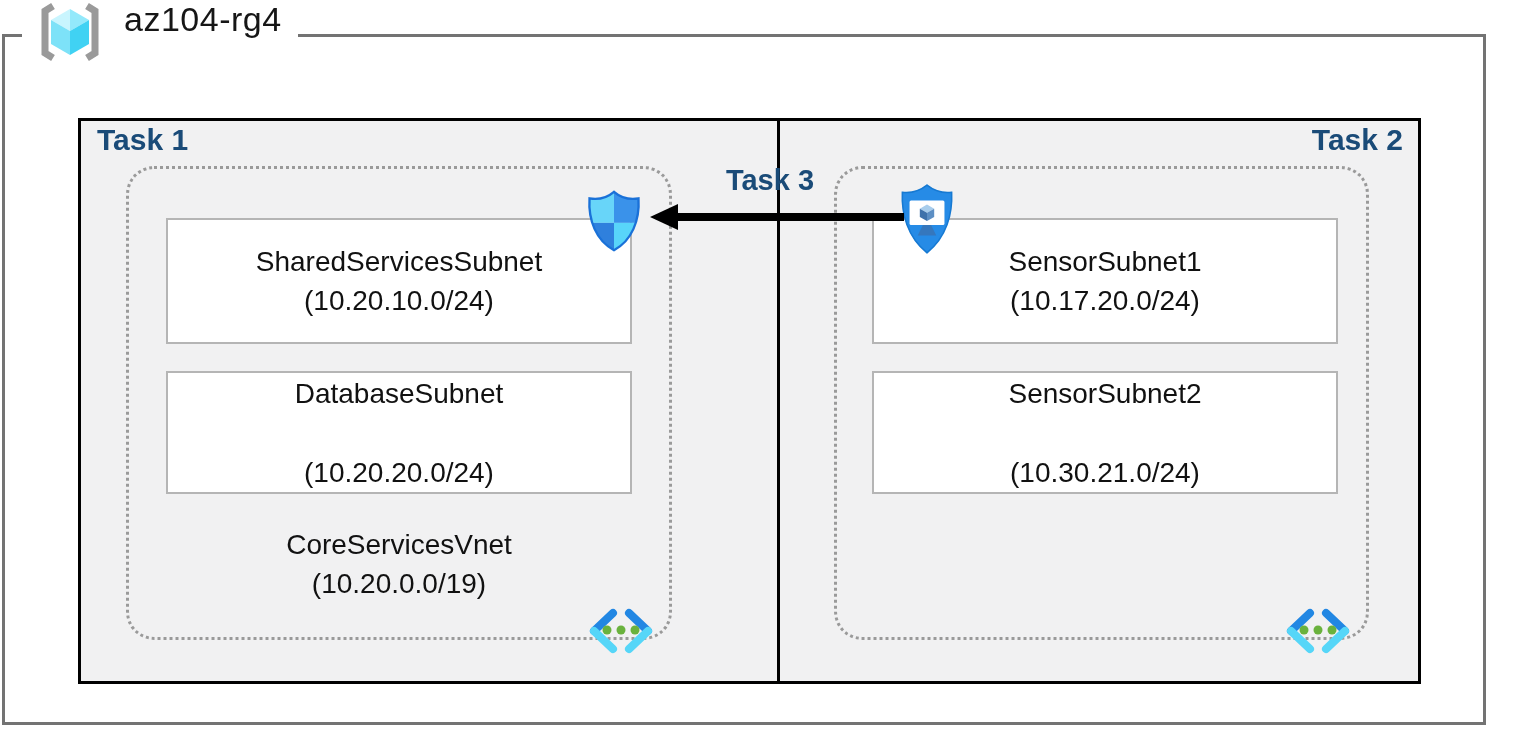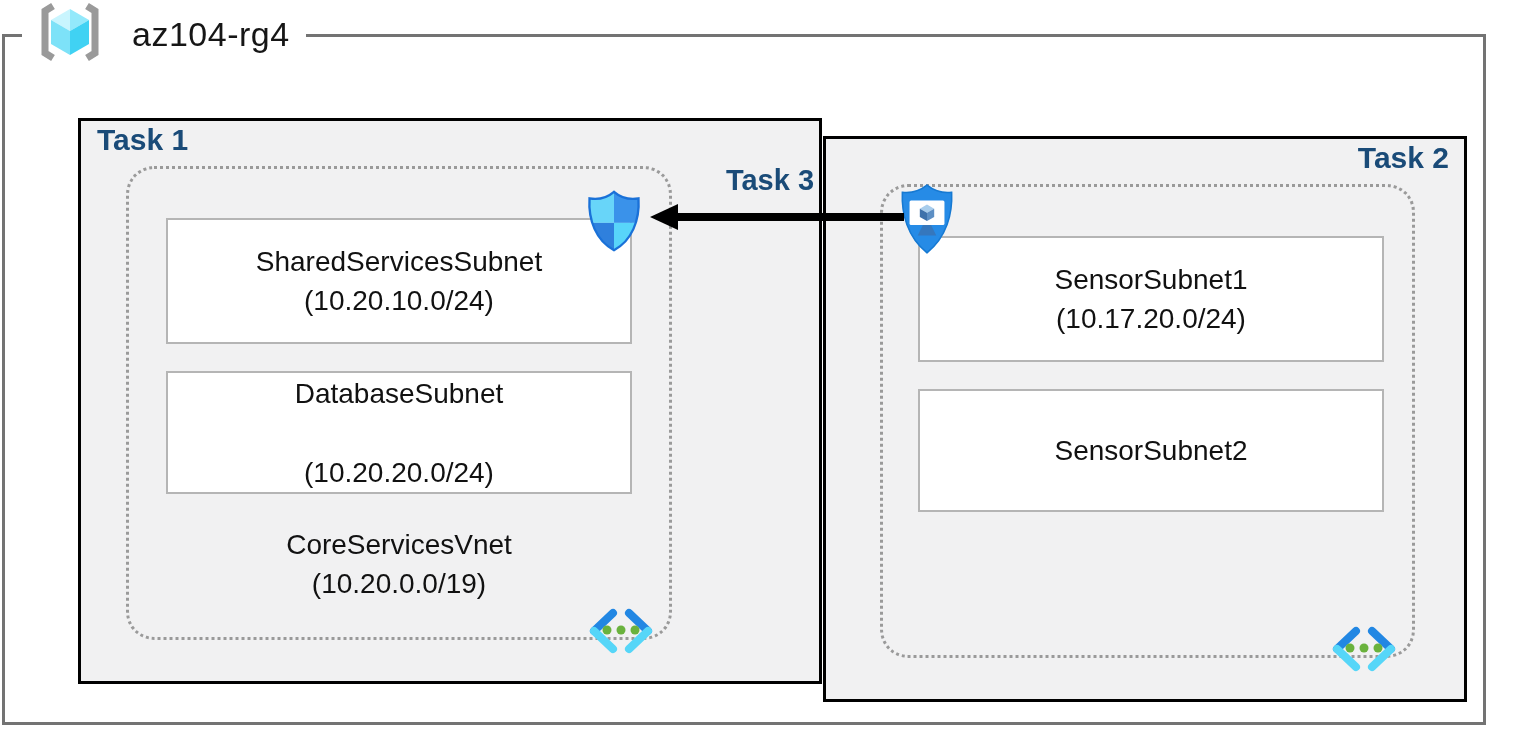--- a/index.html
+++ b/index.html
@@ -19,42 +19,42 @@
     border: 3px solid #737373;
     box-sizing: border-box;
     z-index: 1;
   }
   .rg-header {
     position: absolute;
     left: 22px; top: 0;
     height: 68px;
     background: #ffffff;
     display: flex;
-    align-items: center;
-    gap: 24px;
+    align-items: flex-start;
+    gap: 16px;
     padding: 0 16px 0 10px;
     z-index: 5;
   }
   .rg-title {
     font-size: 34px;
     color: #161616;
     letter-spacing: 0.5px;
   }
   
   .task-box {
     position: absolute;
     top: 118px;
     height: 566px;
     background: #f1f1f2;
     border: 3px solid #000000;
     box-sizing: border-box;
     z-index: 2;
   }
   .task1 { left: 78px; width: 744px; }
-  .task2 { left: 823px; width: 644px; margin-top: 18px; }
+  .task2 { left: 777px; width: 644px; }
   .task-label {
     position: absolute;
     top: 2px;
     font-size: 30px;
     font-weight: bold;
     color: #1a4b78;
   }
   .task-label.left  { left: 16px; }
   .task-label.right { right: 15px; }
   
@@ -191,20 +191,21 @@
 
   <div class="task-box task2">
     <div class="task-label right">Task 2</div>
     <div class="vnet v2">
       <div class="subnet row1">
         <span>SensorSubnet1</span>
         <span>(10.17.20.0/24)</span>
       </div>
       <div class="subnet row2">
         <span>SensorSubnet2</span>
+        <span>(10.30.21.0/24)</span>
       </div>
       <span class="vnet-icon">
         <svg width="68" height="46" viewBox="0 0 68 46">
           <path d="M26 5 L7 23" stroke="#2287e3" stroke-width="8" stroke-linecap="round" fill="none"></path>
           <path d="M7 23 L26 41" stroke="#56d6f8" stroke-width="8" stroke-linecap="round" fill="none"></path>
           <path d="M42 5 L61 23" stroke="#2287e3" stroke-width="8" stroke-linecap="round" fill="none"></path>
           <path d="M61 23 L42 41" stroke="#56d6f8" stroke-width="8" stroke-linecap="round" fill="none"></path>
           <circle cx="20" cy="22" r="4.5" fill="#6ab23d"></circle>
           <circle cx="34" cy="22" r="4.5" fill="#6ab23d"></circle>
           <circle cx="48" cy="22" r="4.5" fill="#6ab23d"></circle>

